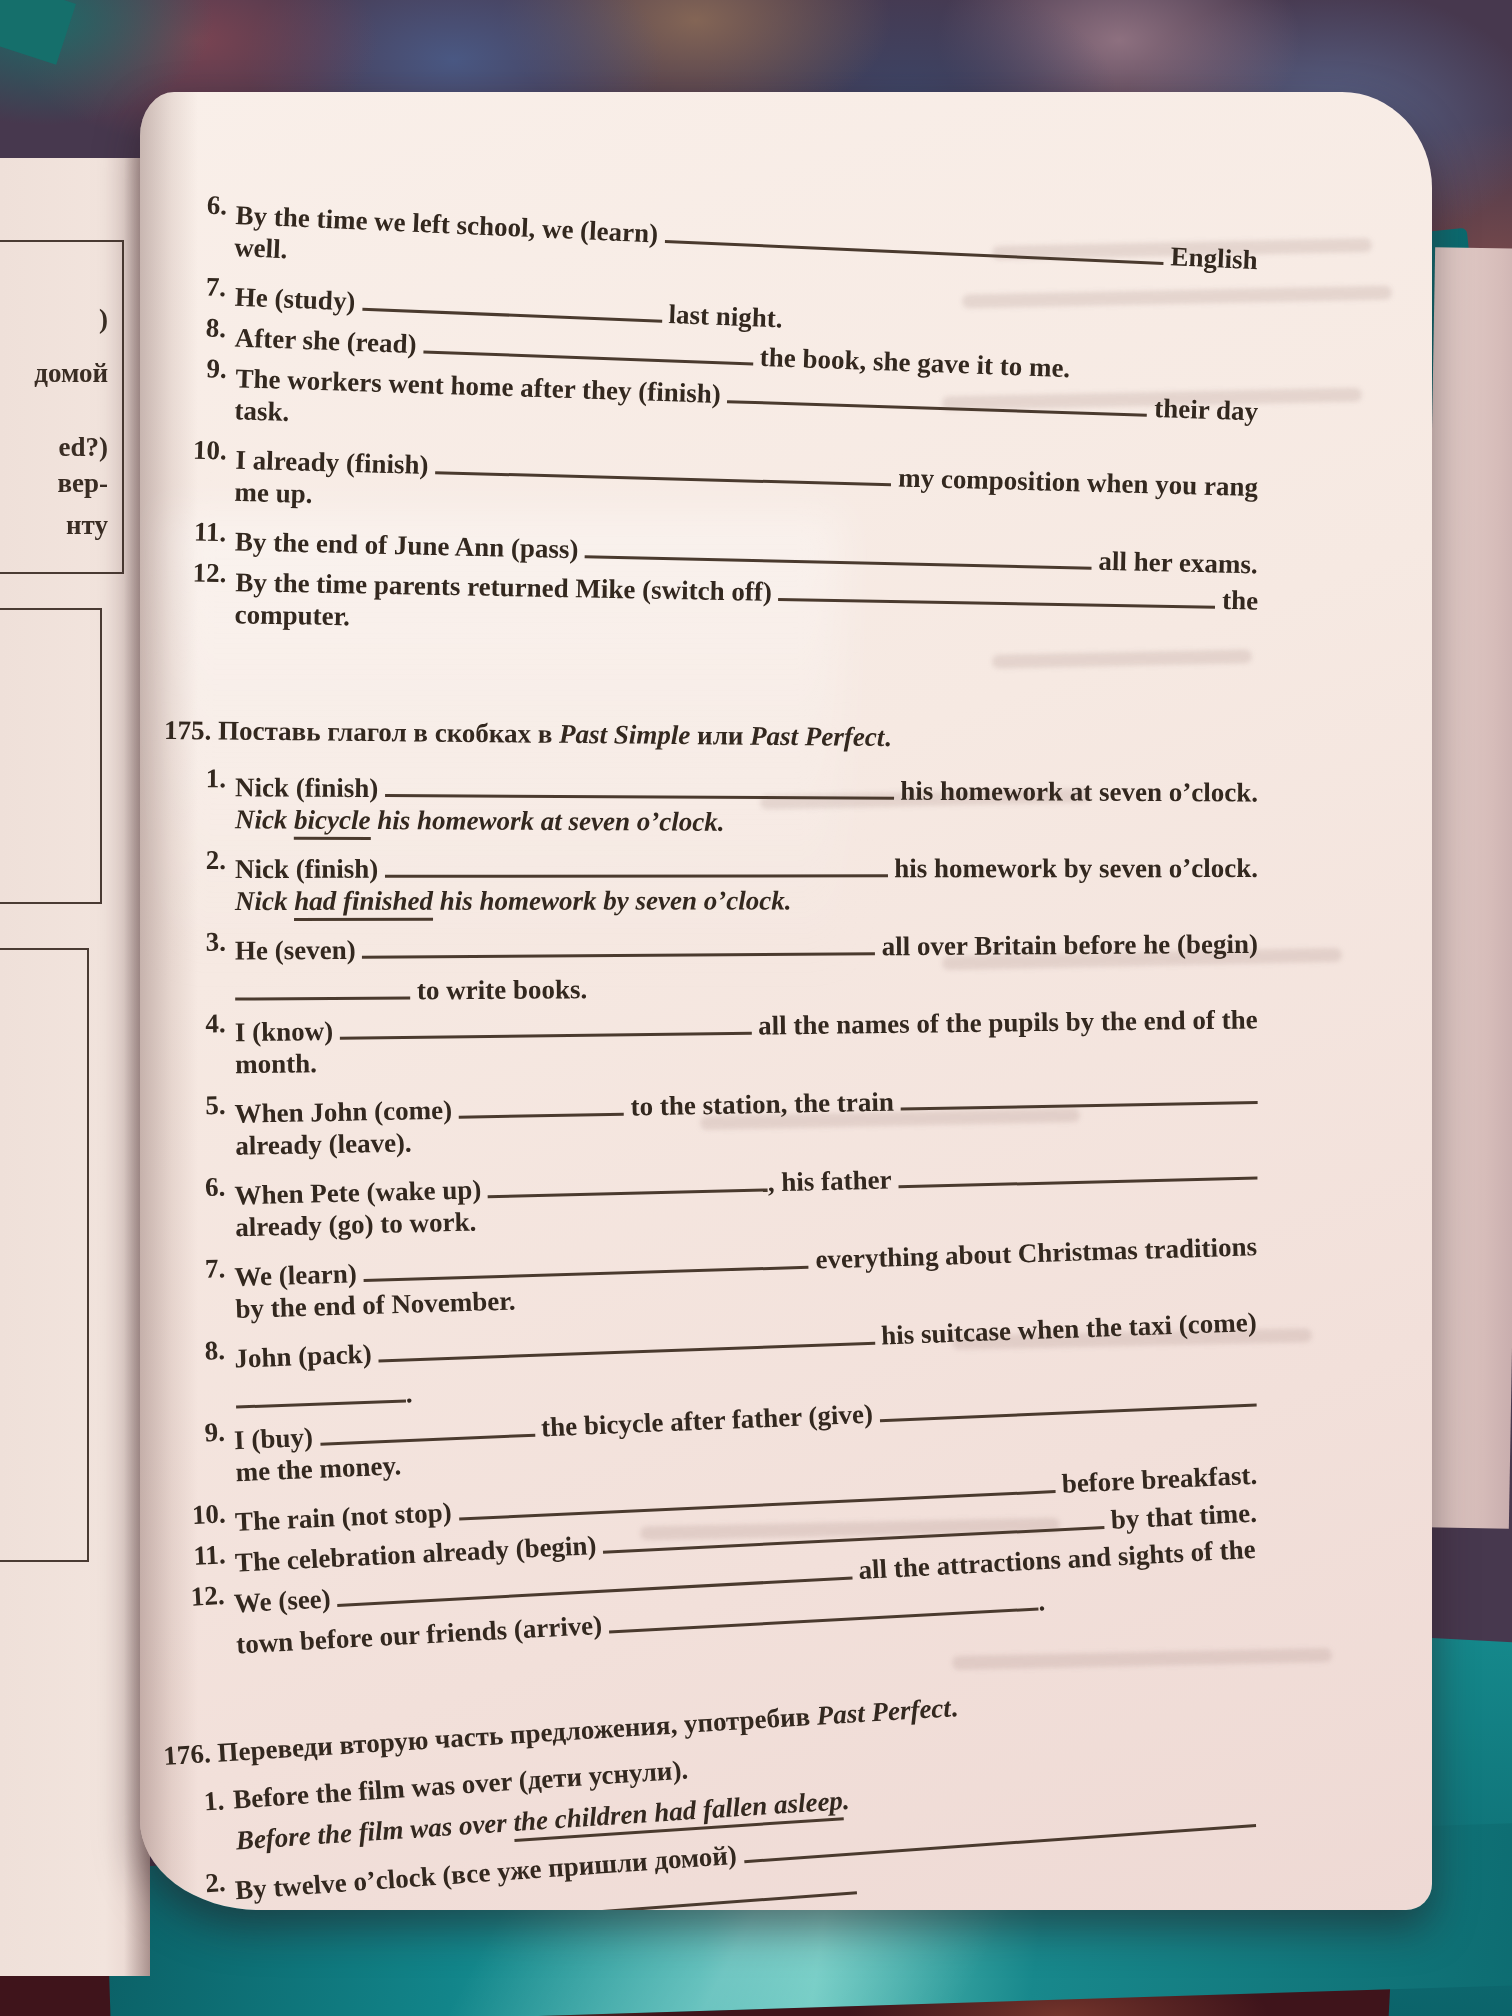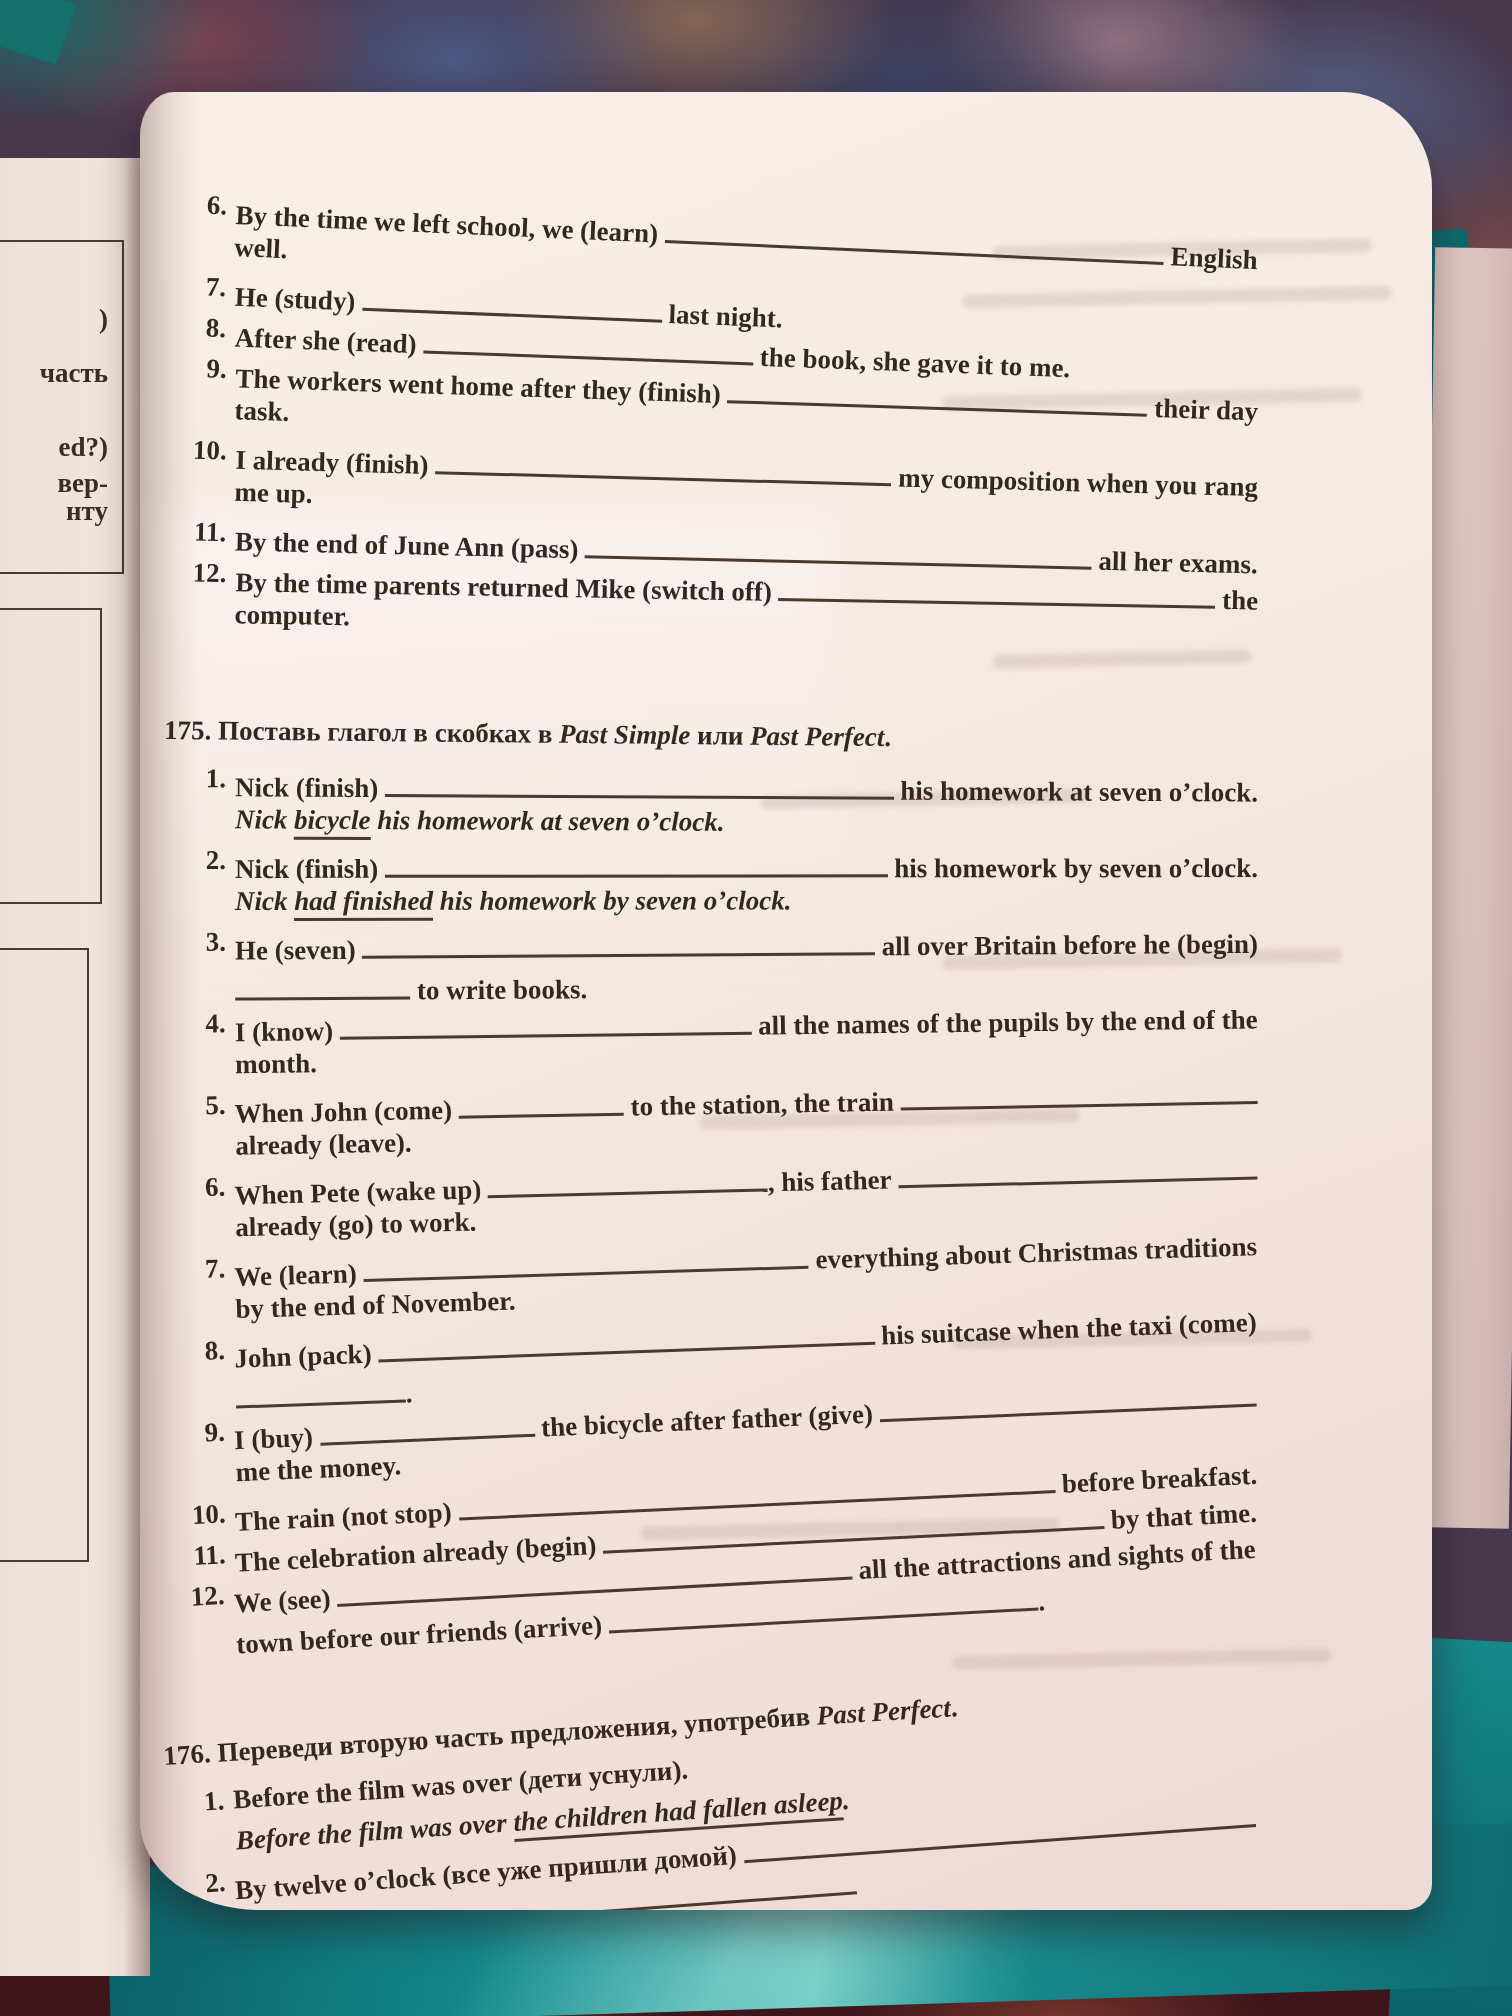--- a/index.html
+++ b/index.html
@@ -74,21 +74,21 @@
     background:linear-gradient(to right,transparent,rgba(60,30,30,.35));
   }
   .lp-box{position:absolute;border:2.5px solid #4a3b33;}
   .lp1{left:-58px;top:82px;width:178px;height:330px;}
   .lp2{left:-62px;top:450px;width:160px;height:292px;}
   .lp3{left:-70px;top:790px;width:155px;height:610px;}
   .frag{
     position:absolute;right:14px;color:#3a2d24;font-weight:700;font-size:27px;
     white-space:nowrap;
   }
-  .f1{top:62px;} .f2{top:116px;} .f3{top:190px;text-align:right;} .f4{top:226px;} .f5{top:254px;}
+  .f1{top:62px;} .f2{top:116px;} .f3{top:190px;text-align:right;} .f4{top:226px;} .f5{top:268px;}
   
   .page{
     position:absolute;left:140px;top:92px;width:1292px;height:1818px;z-index:2;
     background:linear-gradient(160deg,#f9efe9 0%,var(--paper) 40%,#f2e0da 75%,#eed9d4 100%);
     border-radius:34px 90px 26px 120px / 44px 96px 26px 90px;
     box-shadow:0 18px 42px rgba(40,20,25,.5);
     overflow:hidden;
   }
   .page::before{
     content:'';position:absolute;left:0;top:0;width:58px;height:100%;
@@ -136,21 +136,21 @@
 <div class="teal-sliver"></div>
 <div class="teal-top"></div>
 <div class="pale-right"></div>
 <div class="teal-right"></div>
 <div class="teal-corner"></div>
 <div class="teal-bottom"></div>
 
 <div class="left-page">
   <div class="lp-box lp1">
     <span class="frag f1">)</span>
-    <span class="frag f2">часть</span>
+    <span class="frag f2">домой</span>
     <span class="frag f3">ed?)</span>
     <span class="frag f4">вер-</span>
     <span class="frag f5">нту</span>
   </div>
   <div class="lp-box lp2"></div>
   <div class="lp-box lp3"></div>
 </div>
 
 <div class="page">
   <div class="sheen"></div>

